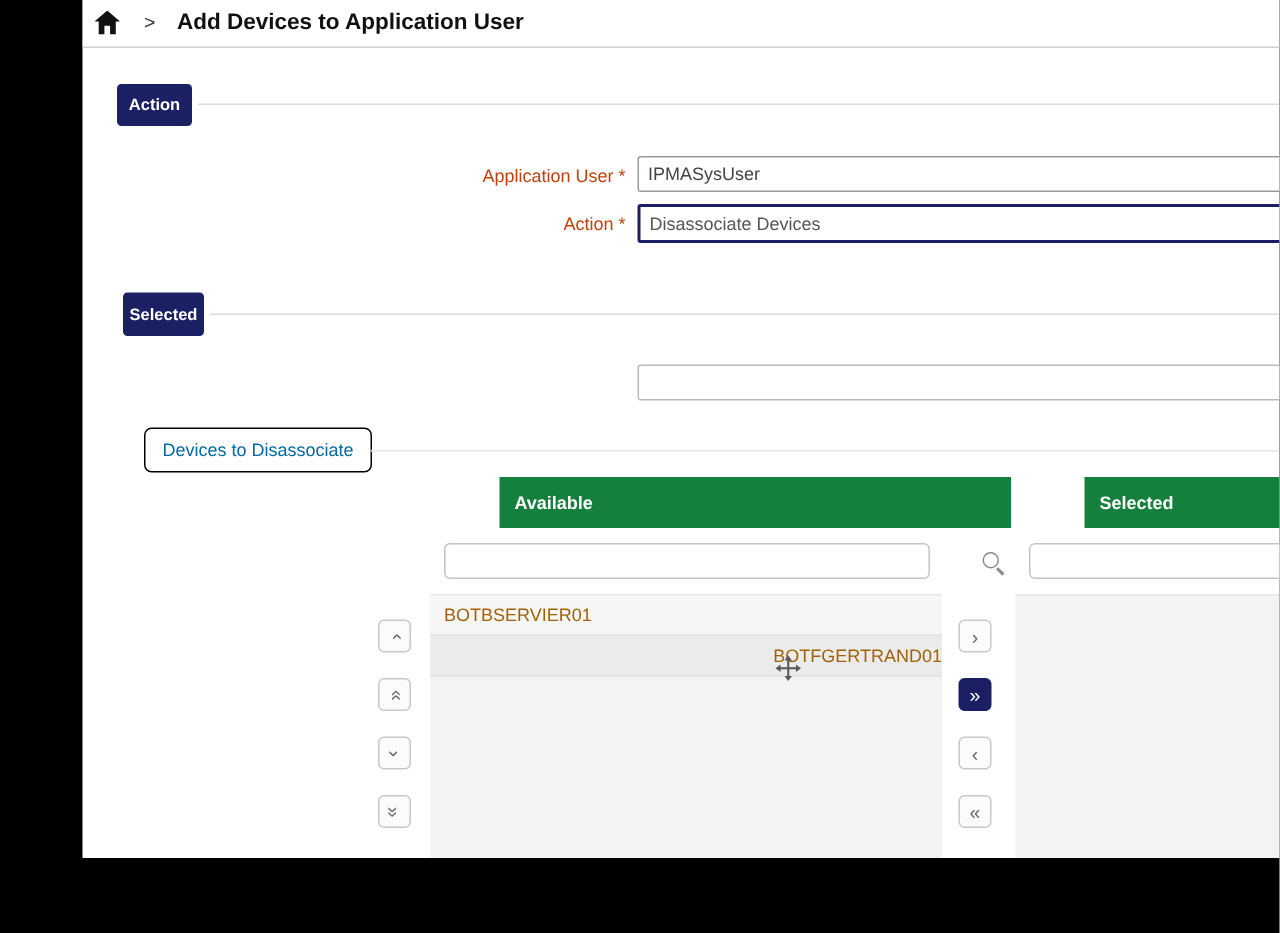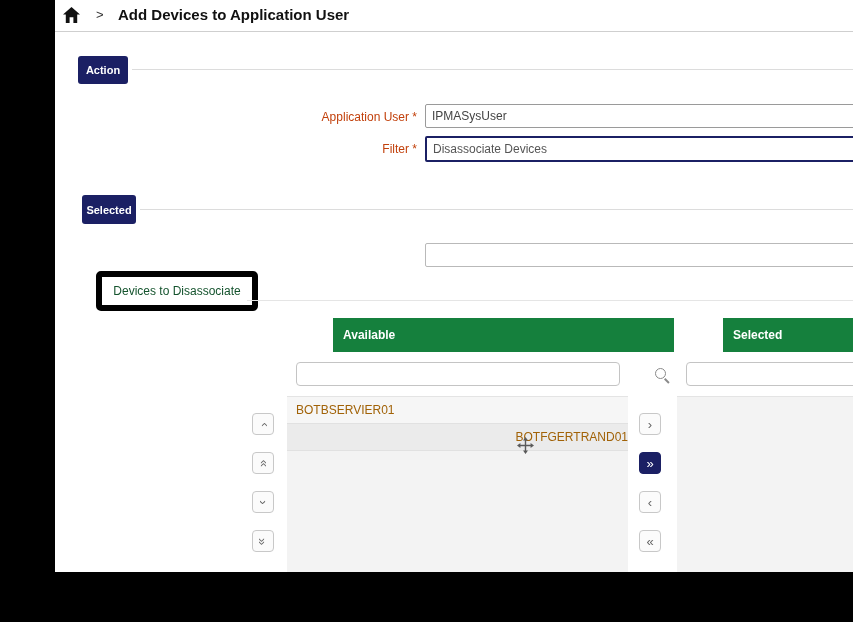--- a/index.html
+++ b/index.html
@@ -29,22 +29,22 @@
   .fld-label{position:absolute;font-size:12px;font-weight:normal;color:#c2410c;text-align:right;}
   .lbl-appuser{left:170px;top:110px;width:192px;}
   .lbl-action{left:170px;top:142px;width:192px;}
   .lbl-filter{left:150px;top:249px;width:195px;}
   .txt-input{position:absolute;height:22px;font-size:12px;color:#444;padding:0 6px;background:#fff;
              border:1px solid #9a9a9a;border-radius:2px;outline:none;box-sizing:content-box;}
   .in-appuser{left:370px;top:104px;width:460px;}
   .in-action{left:370px;top:136px;width:458px;border:2px solid #1b2064;color:#555;}
   .in-filter{left:370px;top:243px;width:460px;border:1px solid #b9b9b9;}
   
-  .group-tab{position:absolute;left:41px;top:271px;width:150px;height:28px;background:#fff;
-             border:6px solid #000000;border-radius:5px;font-size:12px;color:#14532d;
+  .group-tab{position:absolute;left:41px;top:285px;width:150px;height:28px;background:#fff;
+             border:1px solid #000000;border-radius:5px;font-size:12px;color:#0369a1;
              display:flex;align-items:center;justify-content:center;}
   .group-line{position:absolute;left:192px;top:300px;right:0;height:1px;background:#e5e5e5;}
   
   .panel-header{position:absolute;height:34px;background:#15803d;color:#fff;font-size:12px;font-weight:bold;
                 display:flex;align-items:center;padding-left:10px;box-sizing:border-box;margin-left:46px;}
   .avail-header{left:232px;top:318px;width:341px;}
   .sel-header{left:622px;top:318px;width:235px;}
   .panel-searchband{position:absolute;height:44px;background:#fff;}
   .avail-band{left:232px;top:352px;width:341px;}
   .sel-band{left:622px;top:352px;width:235px;}
@@ -95,21 +95,21 @@
     <span class="crumb-sep">&gt;</span>
     <span class="page-title">Add Devices to Application User</span>
   </div>
 
   <div class="badge badge-action">Action</div>
   <div class="legend-line legend-action"></div>
 
   <label class="fld-label lbl-appuser">Application User *</label>
   <input class="txt-input in-appuser" type="text" value="IPMASysUser" style="">
 
-  <label class="fld-label lbl-action">Filter *</label>
+  <label class="fld-label lbl-action">Action *</label>
   <input class="txt-input in-action" type="text" value="Disassociate Devices" style="">
 
   <div class="badge badge-devices">Selected</div>
   <div class="legend-line legend-devices"></div>
 
   <input class="txt-input in-filter" type="text" value="" style="">
 
   <div class="group-tab">Devices to Disassociate</div>
   <div class="group-line"></div>
 

